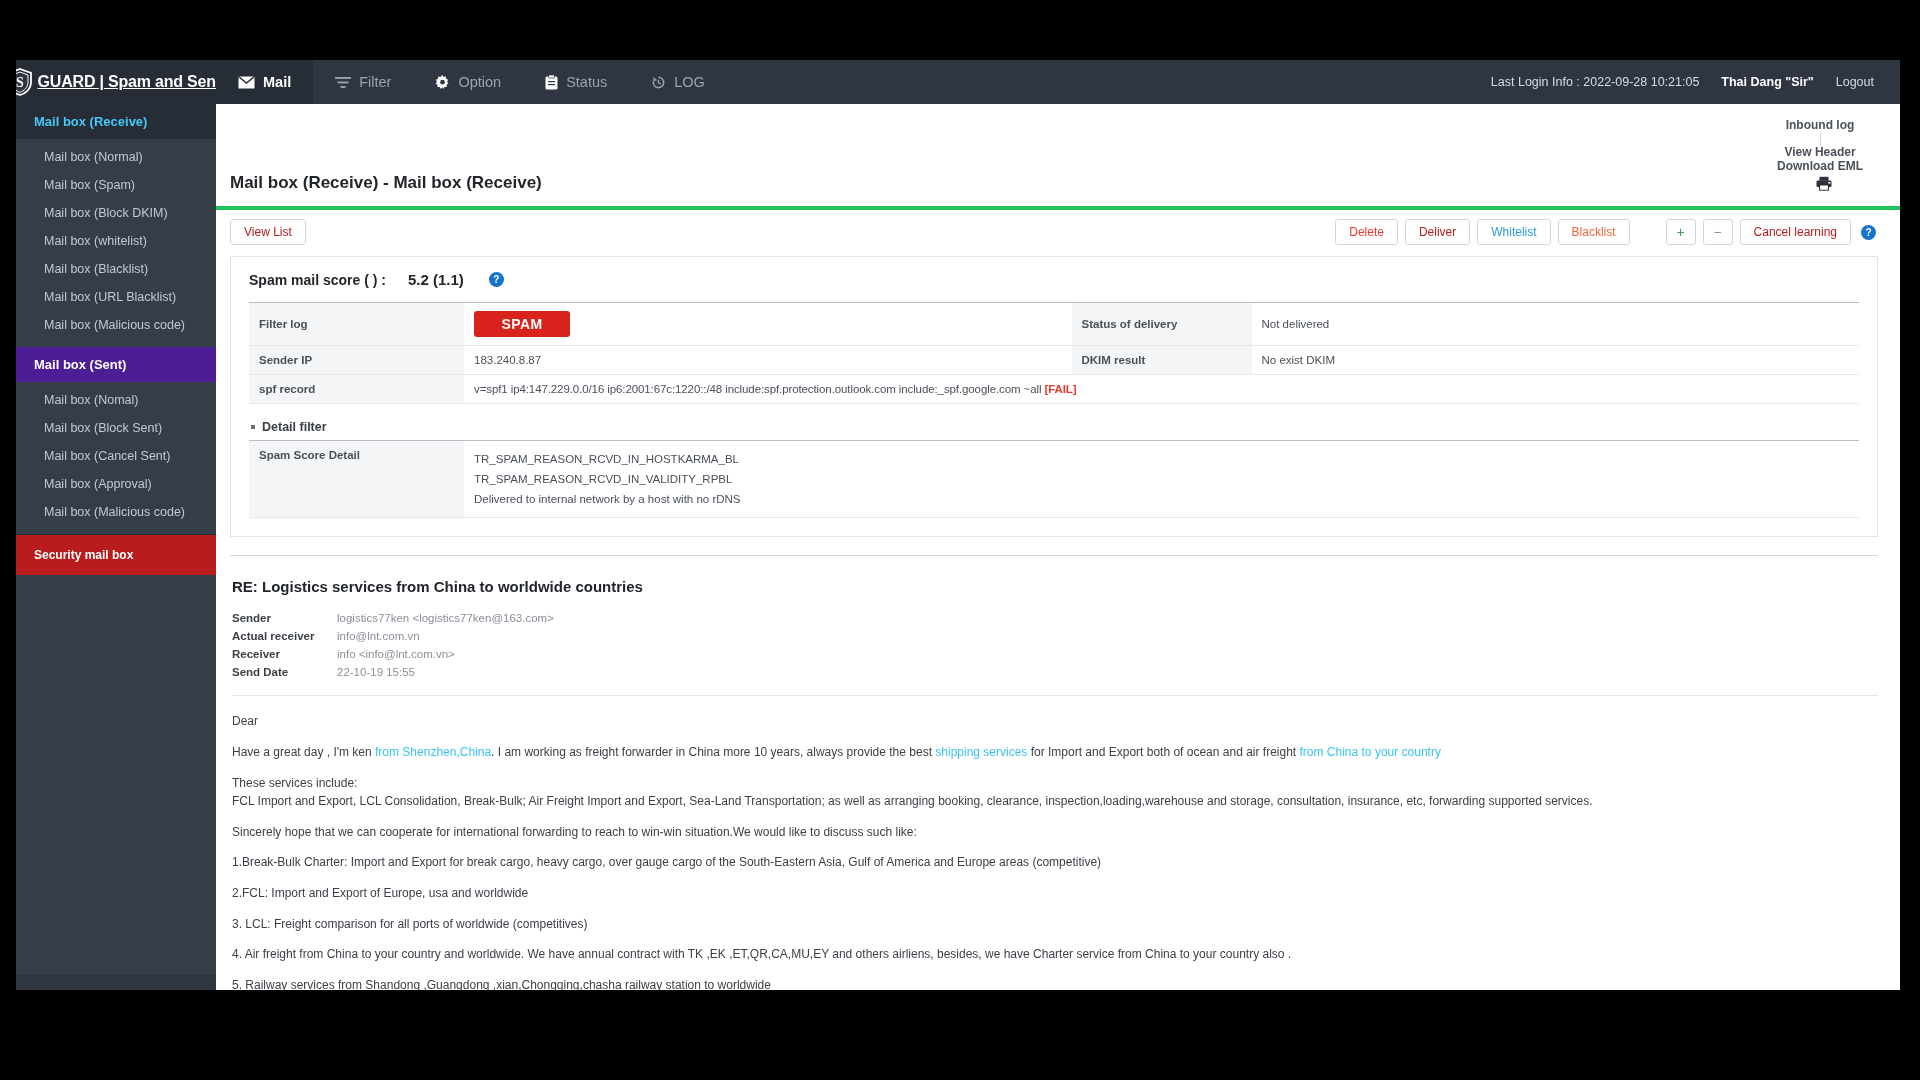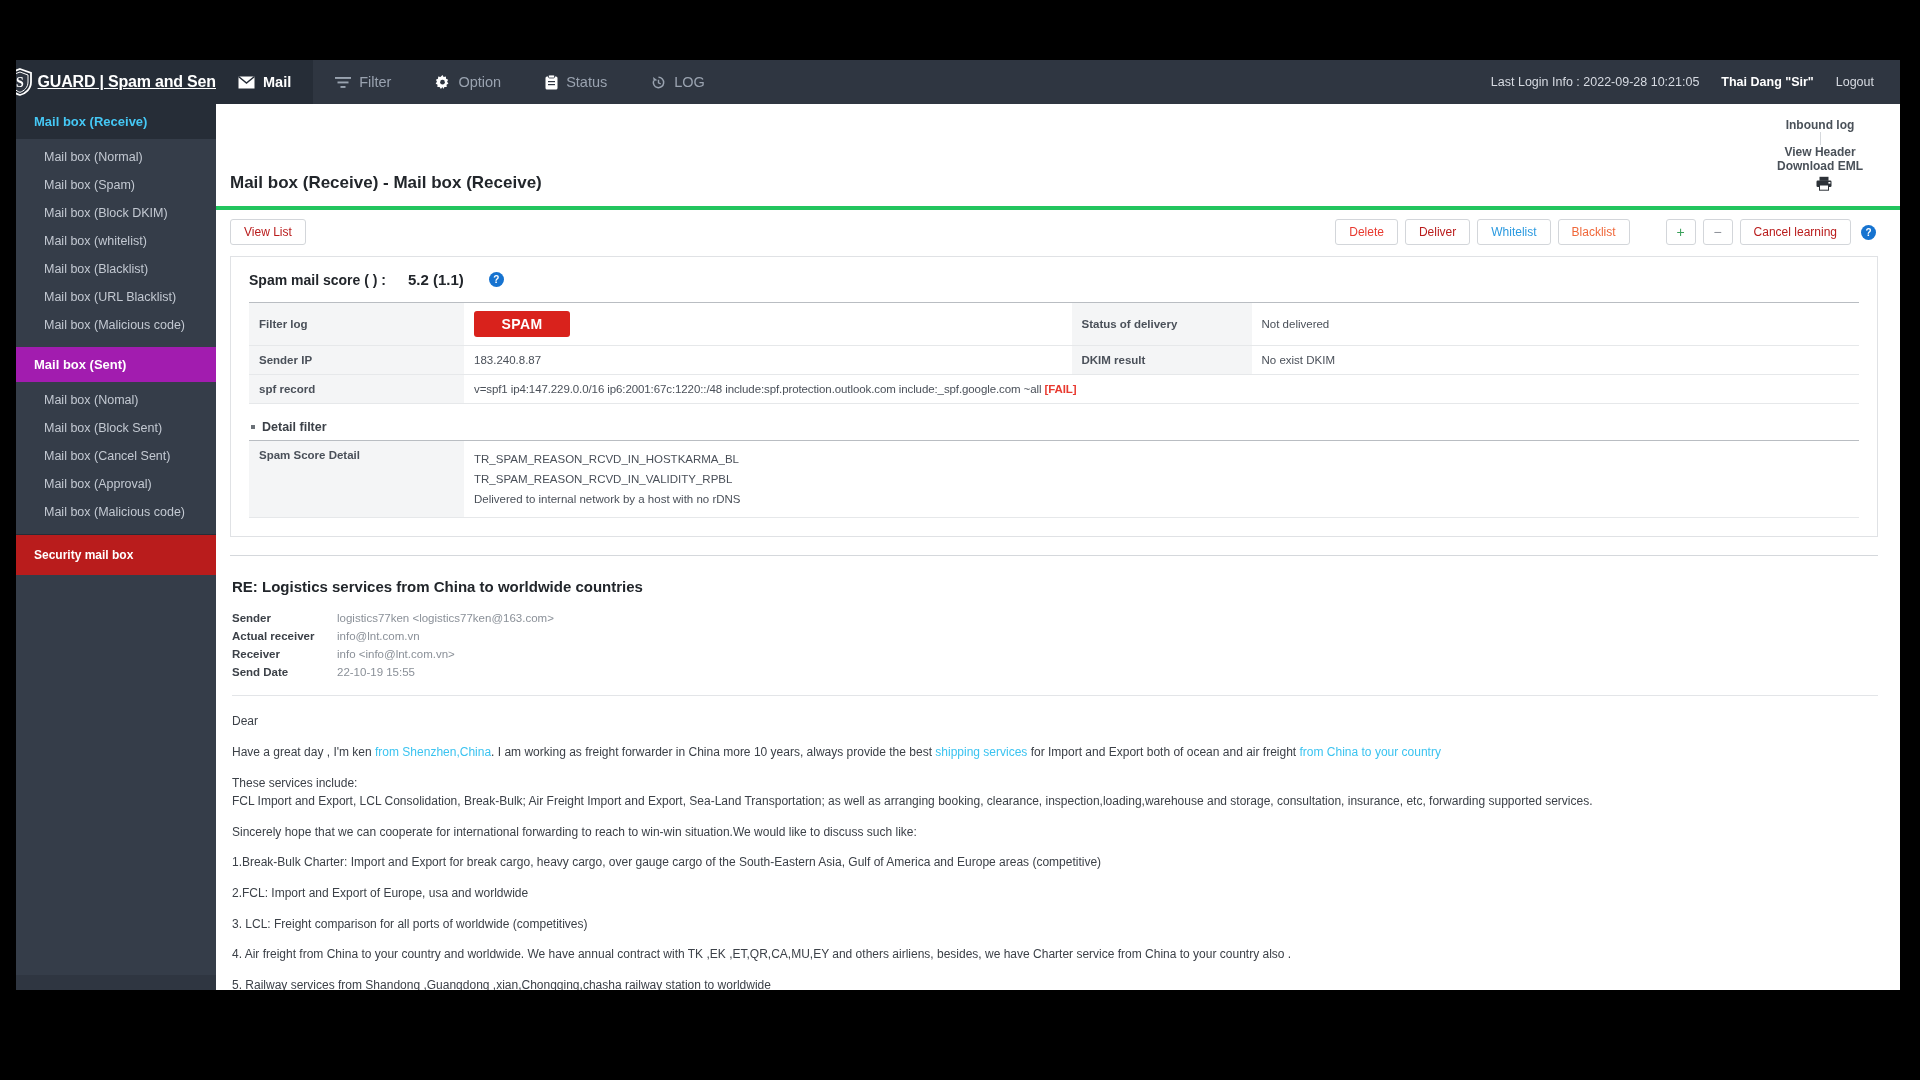--- a/index.html
+++ b/index.html
@@ -86,21 +86,21 @@
     width: 200px;
     flex: 0 0 200px;
     background: #2f3641;
     overflow: hidden;
   }
   .side-group-head {
     padding: 10px 18px;
     font-size: 13px;
     font-weight: bold;
     color: #ffffff;
-    background: #a21caf;
+    background: #4c1d95;
     cursor: pointer;
   }
   .side-group-head.sel { color: #45c8f5; background: #262d37; }
   .side-sub { background: #353d49; padding: 4px 0 8px 0; }
   .side-item {
     padding: 7px 18px 7px 28px;
     font-size: 12.5px;
     color: #c3c9d2;
     cursor: pointer;
     white-space: nowrap;

